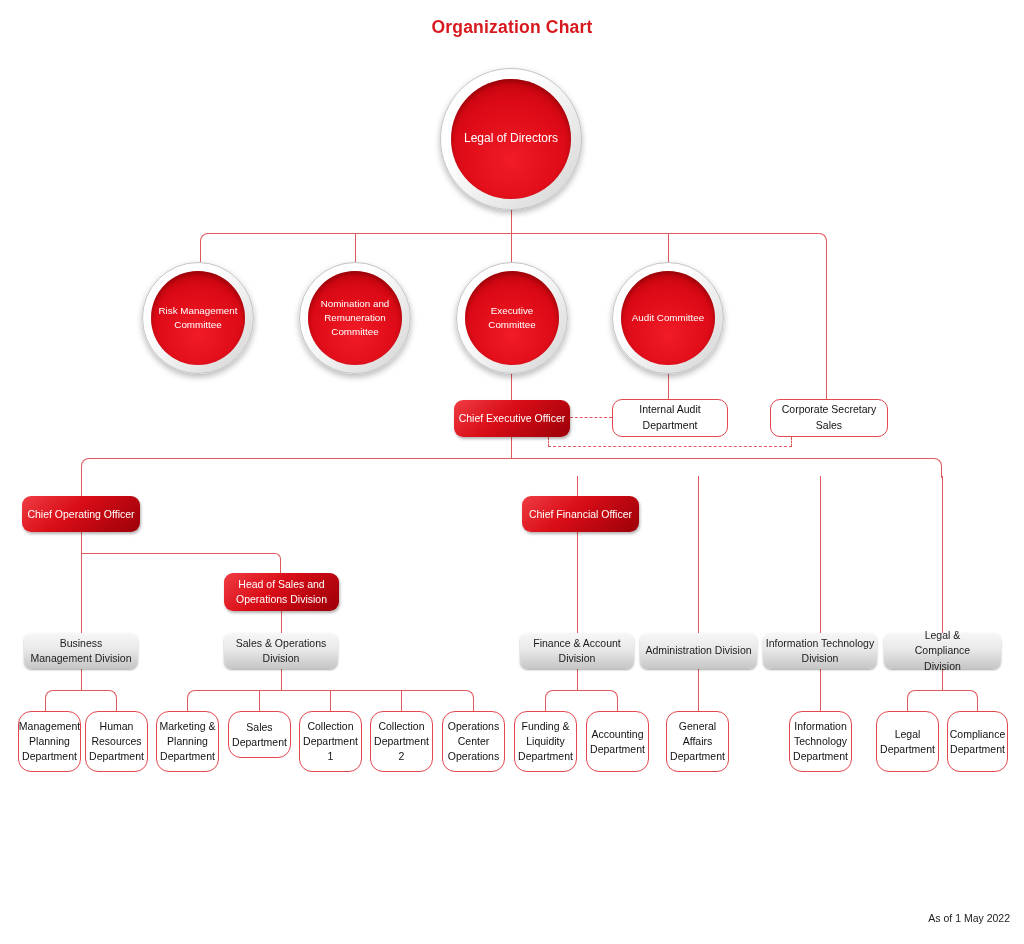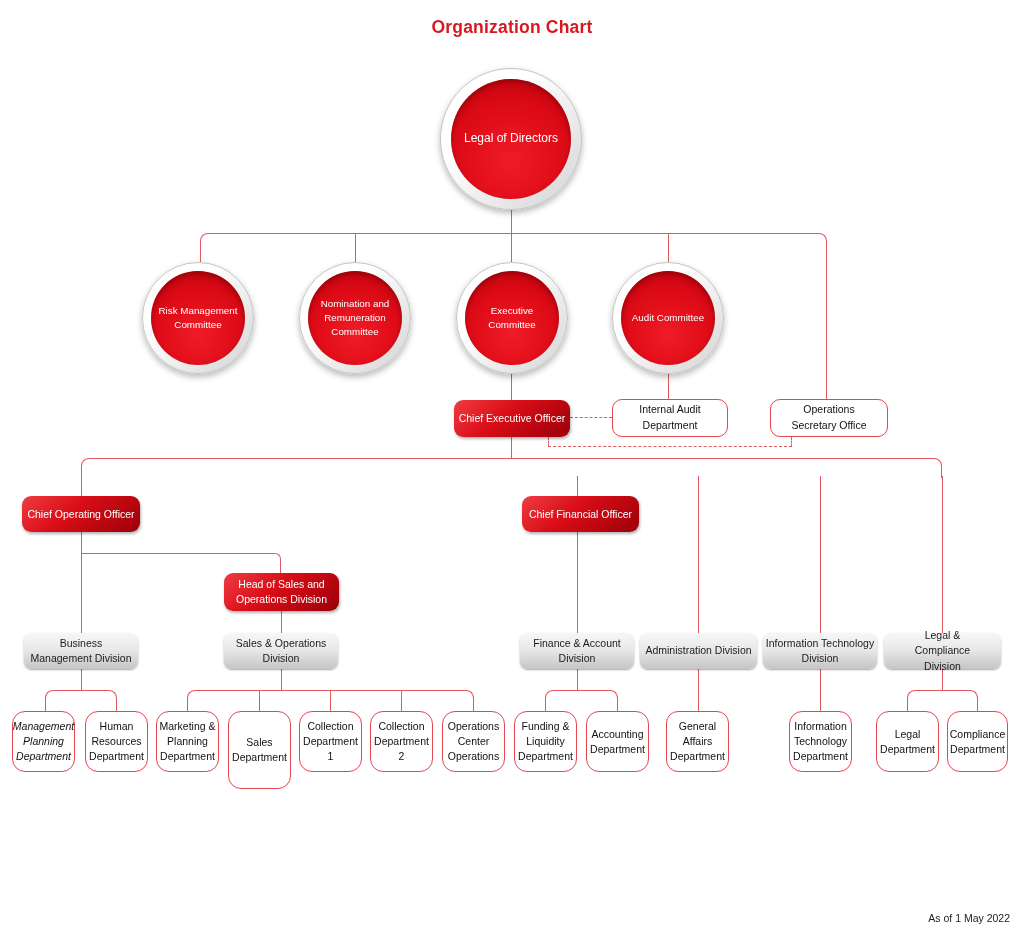--- a/index.html
+++ b/index.html
@@ -115,21 +115,21 @@
       </div>
   </div>
 
   <div class="red-box" style="left:454px;top:400px;width:116px;height:37px;">
     <span>Chief Executive Officer</span>
   </div>
   <div class="white-box" style="left:612px;top:399px;width:116px;height:38px;">
     <span style="padding:0 12px;">Internal Audit Department</span>
   </div>
   <div class="white-box" style="left:770px;top:399px;width:118px;height:38px;">
-    <span style="padding:0 10px;">Operations Secretary Office</span>
+    <span style="padding:0 10px;">Corporate Secretary Sales</span>
   </div>
 
   <div class="red-box" style="left:22px;top:496px;width:118px;height:36px;">
     <span>Chief Operating Officer</span>
   </div>
   <div class="red-box" style="left:522px;top:496px;width:117px;height:36px;">
     <span>Chief Financial Officer</span>
   </div>
 
   <div class="red-box" style="left:224px;top:573px;width:115px;height:38px;">
@@ -148,30 +148,30 @@
   <div class="gray-box" style="left:640px;top:633px;width:117px;height:36px;">
     <span style="padding:0 2px;">Administration Division</span>
   </div>
   <div class="gray-box" style="left:763px;top:633px;width:114px;height:36px;">
     <span style="padding:0 2px;">Information Technology Division</span>
   </div>
   <div class="gray-box" style="left:884px;top:633px;width:117px;height:36px;">
     <span style="padding:0 12px;">Legal &amp; Compliance Division</span>
   </div>
 
-  <div class="white-box dept" style="left:12px;top:711px;width:63px;height:61px;font-style:italic;">
+  <div class="white-box dept" style="left:18px;top:711px;width:63px;height:61px;">
     <span>Management Planning Department</span>
   </div>
   <div class="white-box dept" style="left:85px;top:711px;width:63px;height:61px;">
     <span>Human Resources Department</span>
   </div>
   <div class="white-box dept" style="left:156px;top:711px;width:63px;height:61px;">
     <span>Marketing &amp; Planning Department</span>
   </div>
-  <div class="white-box dept" style="left:228px;top:711px;width:63px;height:78px;">
+  <div class="white-box dept" style="left:228px;top:711px;width:63px;height:47px;">
     <span>Sales Department</span>
   </div>
   <div class="white-box dept" style="left:299px;top:711px;width:63px;height:61px;">
     <span>Collection Department 1</span>
   </div>
   <div class="white-box dept" style="left:370px;top:711px;width:63px;height:61px;">
     <span>Collection Department 2</span>
   </div>
   <div class="white-box dept" style="left:442px;top:711px;width:63px;height:61px;">
     <span>Operations Center Operations</span>

